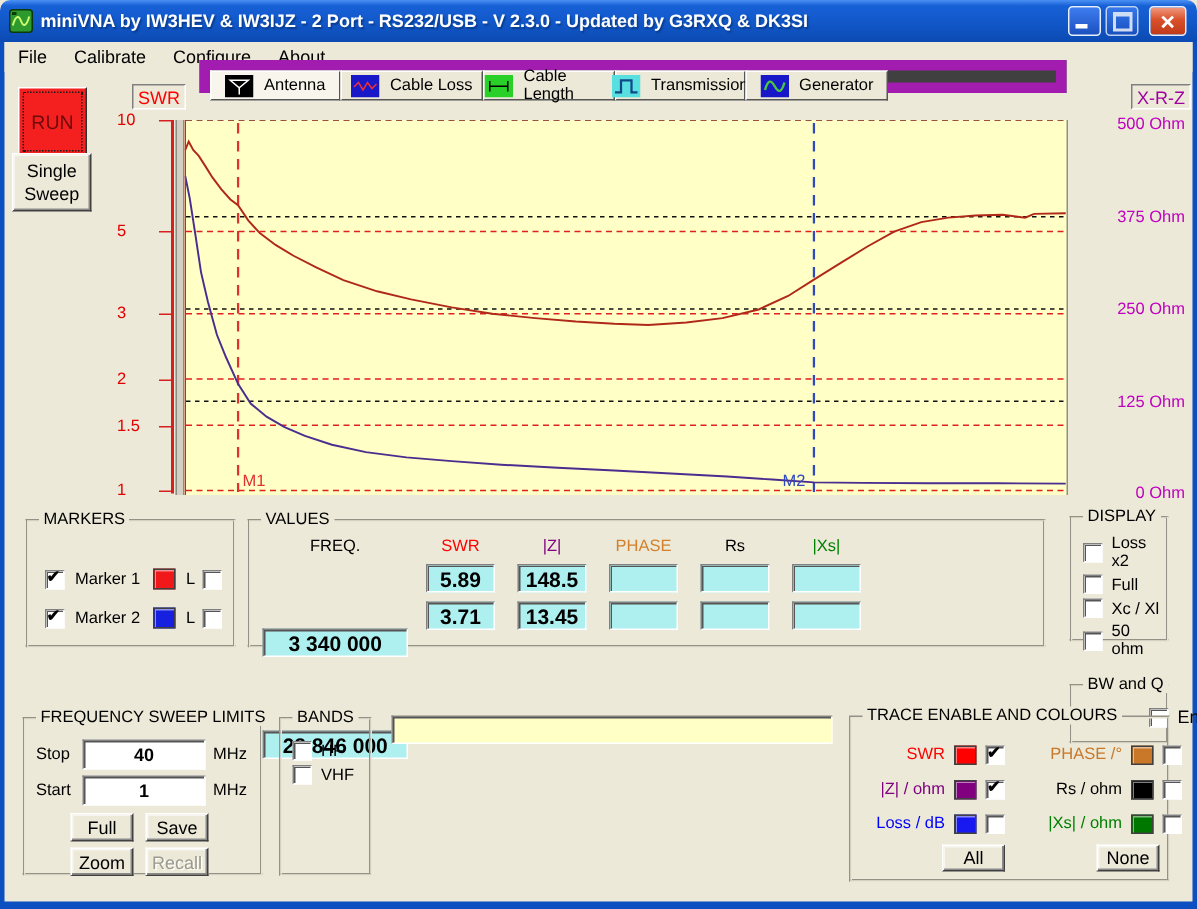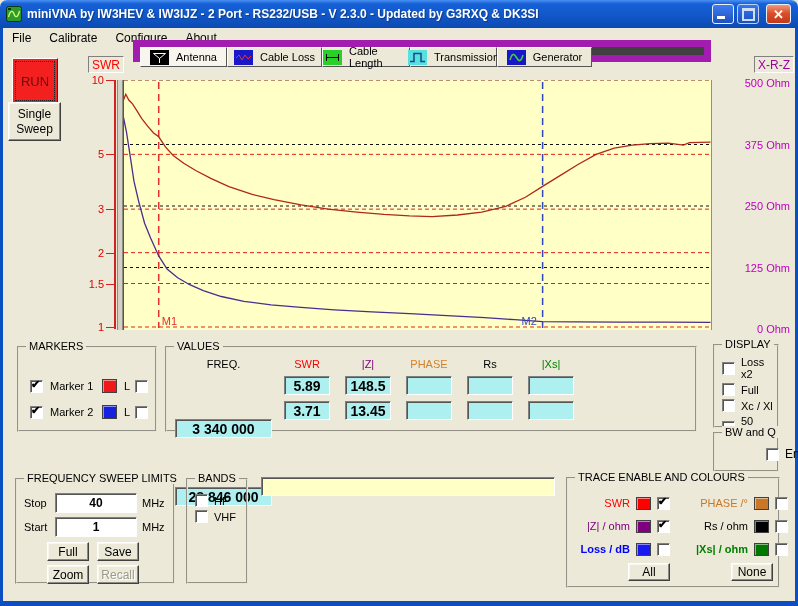--- a/index.html
+++ b/index.html
@@ -49,21 +49,21 @@
   .tab{position:absolute;top:0;height:20px;display:flex;align-items:center;justify-content:center;gap:7px;
     background:#ECE9D8;border:1px solid;border-color:#FFFFFF #555 #555 #FFFFFF;box-sizing:border-box;font-size:11px;}
   .tab.active{background:#F8F6EC;}
   .tab .ticon{display:flex;flex:0 0 auto;}
   
   .axis-line-left{position:absolute;left:114px;top:80px;width:2px;height:249px;background:#D42020;}
   .gray-bar{position:absolute;left:117px;top:80px;width:6px;height:250px;background:#D4D0C4;
     border-left:1px solid #8C8C84;border-right:1px solid #8C8C84;box-sizing:border-box;}
   .plot{position:absolute;left:123px;top:80px;width:588px;height:250px;background:#FFFFC6;
     border-right:1px solid #909088;box-sizing:content-box;}
-  .tick-label-left{position:absolute;width:26px;text-align:right;color:#E00000;font-size:11px;}
+  .tick-label-left{position:absolute;width:26px;text-align:left;color:#E00000;font-size:11px;}
   .tickmark-left{position:absolute;width:9px;height:1px;background:#D42020;}
   .tick-label-right{position:absolute;left:740px;width:50px;text-align:right;color:#C000C0;font-size:11px;}
   .marker-label{position:absolute;font-size:11px;}
   
   .vcols{position:absolute;left:8px;top:10px;display:flex;}
   .vcol{width:46px;margin-right:15px;display:flex;flex-direction:column;align-items:center;}
   .vcol-freq{width:97px;margin-right:12px;gap:43px;}
   .vhead{font-size:11px;margin-bottom:6px;}
   .vcell{width:100%;height:19px;background:#AEEFEF;margin-bottom:6px;display:flex;align-items:center;
     justify-content:center;font-weight:bold;font-size:14px;}
@@ -303,21 +303,21 @@
           <span class="cb"></span>
           <span>Xc / Xl</span>
         </div>
         <div class="optrow">
           <span class="cb"></span>
           <span>50 ohm</span>
         </div>
       </div>
   </div>
 
-  <div class="group" style="left:713px;top:432px;width:66px;height:40px;padding-left:44px;">
+  <div class="group" style="left:713px;top:456px;width:66px;height:40px;padding-left:44px;">
     <span class="legend">BW and Q</span>
     <div class="optrow" style="margin-top:13px;font-size:12px;">
       <span class="cb" id="bwq-cb"></span>
       <span>Enable</span>
     </div>
   </div>
 
   <div class="group" style="left:15px;top:478px;width:160px;height:106px;">
     <span class="legend">FREQUENCY SWEEP LIMITS</span>
     <div class="sw-row" style="top:13px;">
@@ -366,21 +366,21 @@
           <span class="cb t-cb"></span>
         </div>
         <div class="trace-row" style="top: 39px;">
           <span class="t-label-l" style="color: rgb(128, 0, 128);">|Z| / ohm</span>
           <span class="swatch" style="background: rgb(128, 0, 128);"></span>
           <span class="cb checked t-cb"></span>
           <span class="t-label-r" style="color: rgb(0, 0, 0);">Rs / ohm</span>
           <span class="swatch" style="background: rgb(0, 0, 0);"></span>
           <span class="cb t-cb"></span>
         </div>
-        <div class="trace-row" style="top: 62px; font-weight: bold;">
+        <div class="trace-row" style="top: 62px;">
           <span class="t-label-l" style="color: rgb(0, 0, 255);">Loss / dB</span>
           <span class="swatch" style="background: rgb(24, 24, 240);"></span>
           <span class="cb t-cb"></span>
           <span class="t-label-r" style="color: rgb(0, 128, 0);">|Xs| / ohm</span>
           <span class="swatch" style="background: rgb(0, 120, 0);"></span>
           <span class="cb t-cb"></span>
         </div>
       </div>
     <div class="btn trace-btn" style="left:60px;top:84px;">All</div>
     <div class="btn trace-btn" style="left:163px;top:84px;">None</div>

